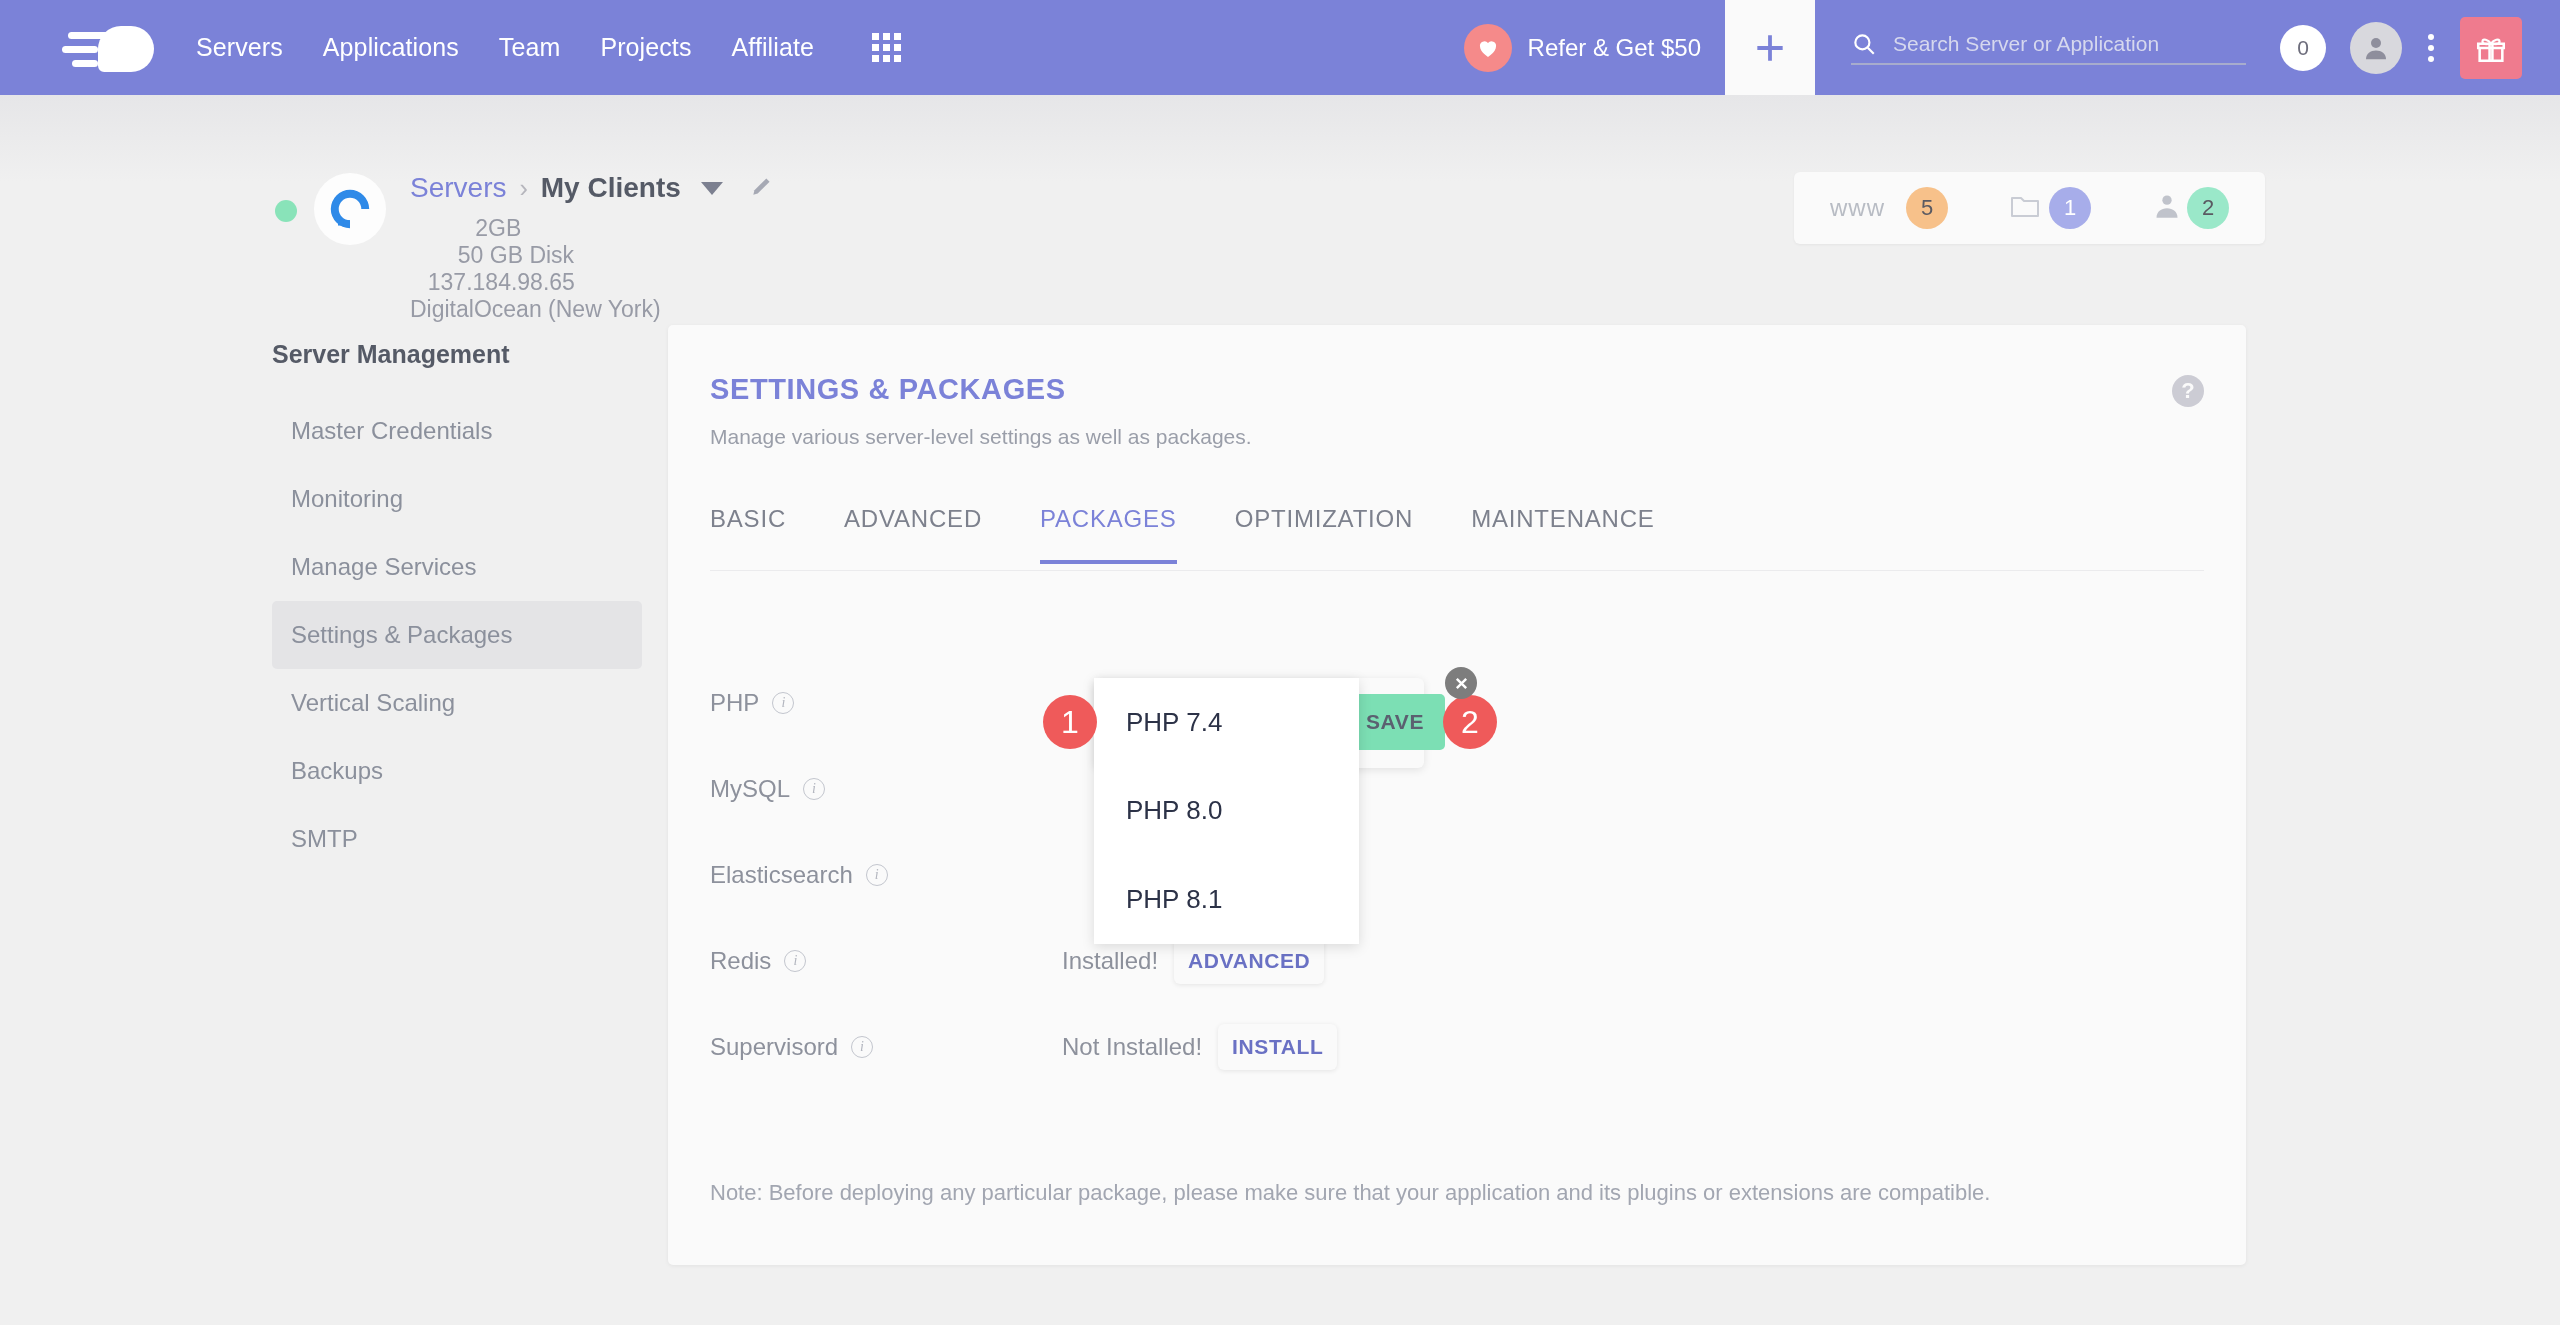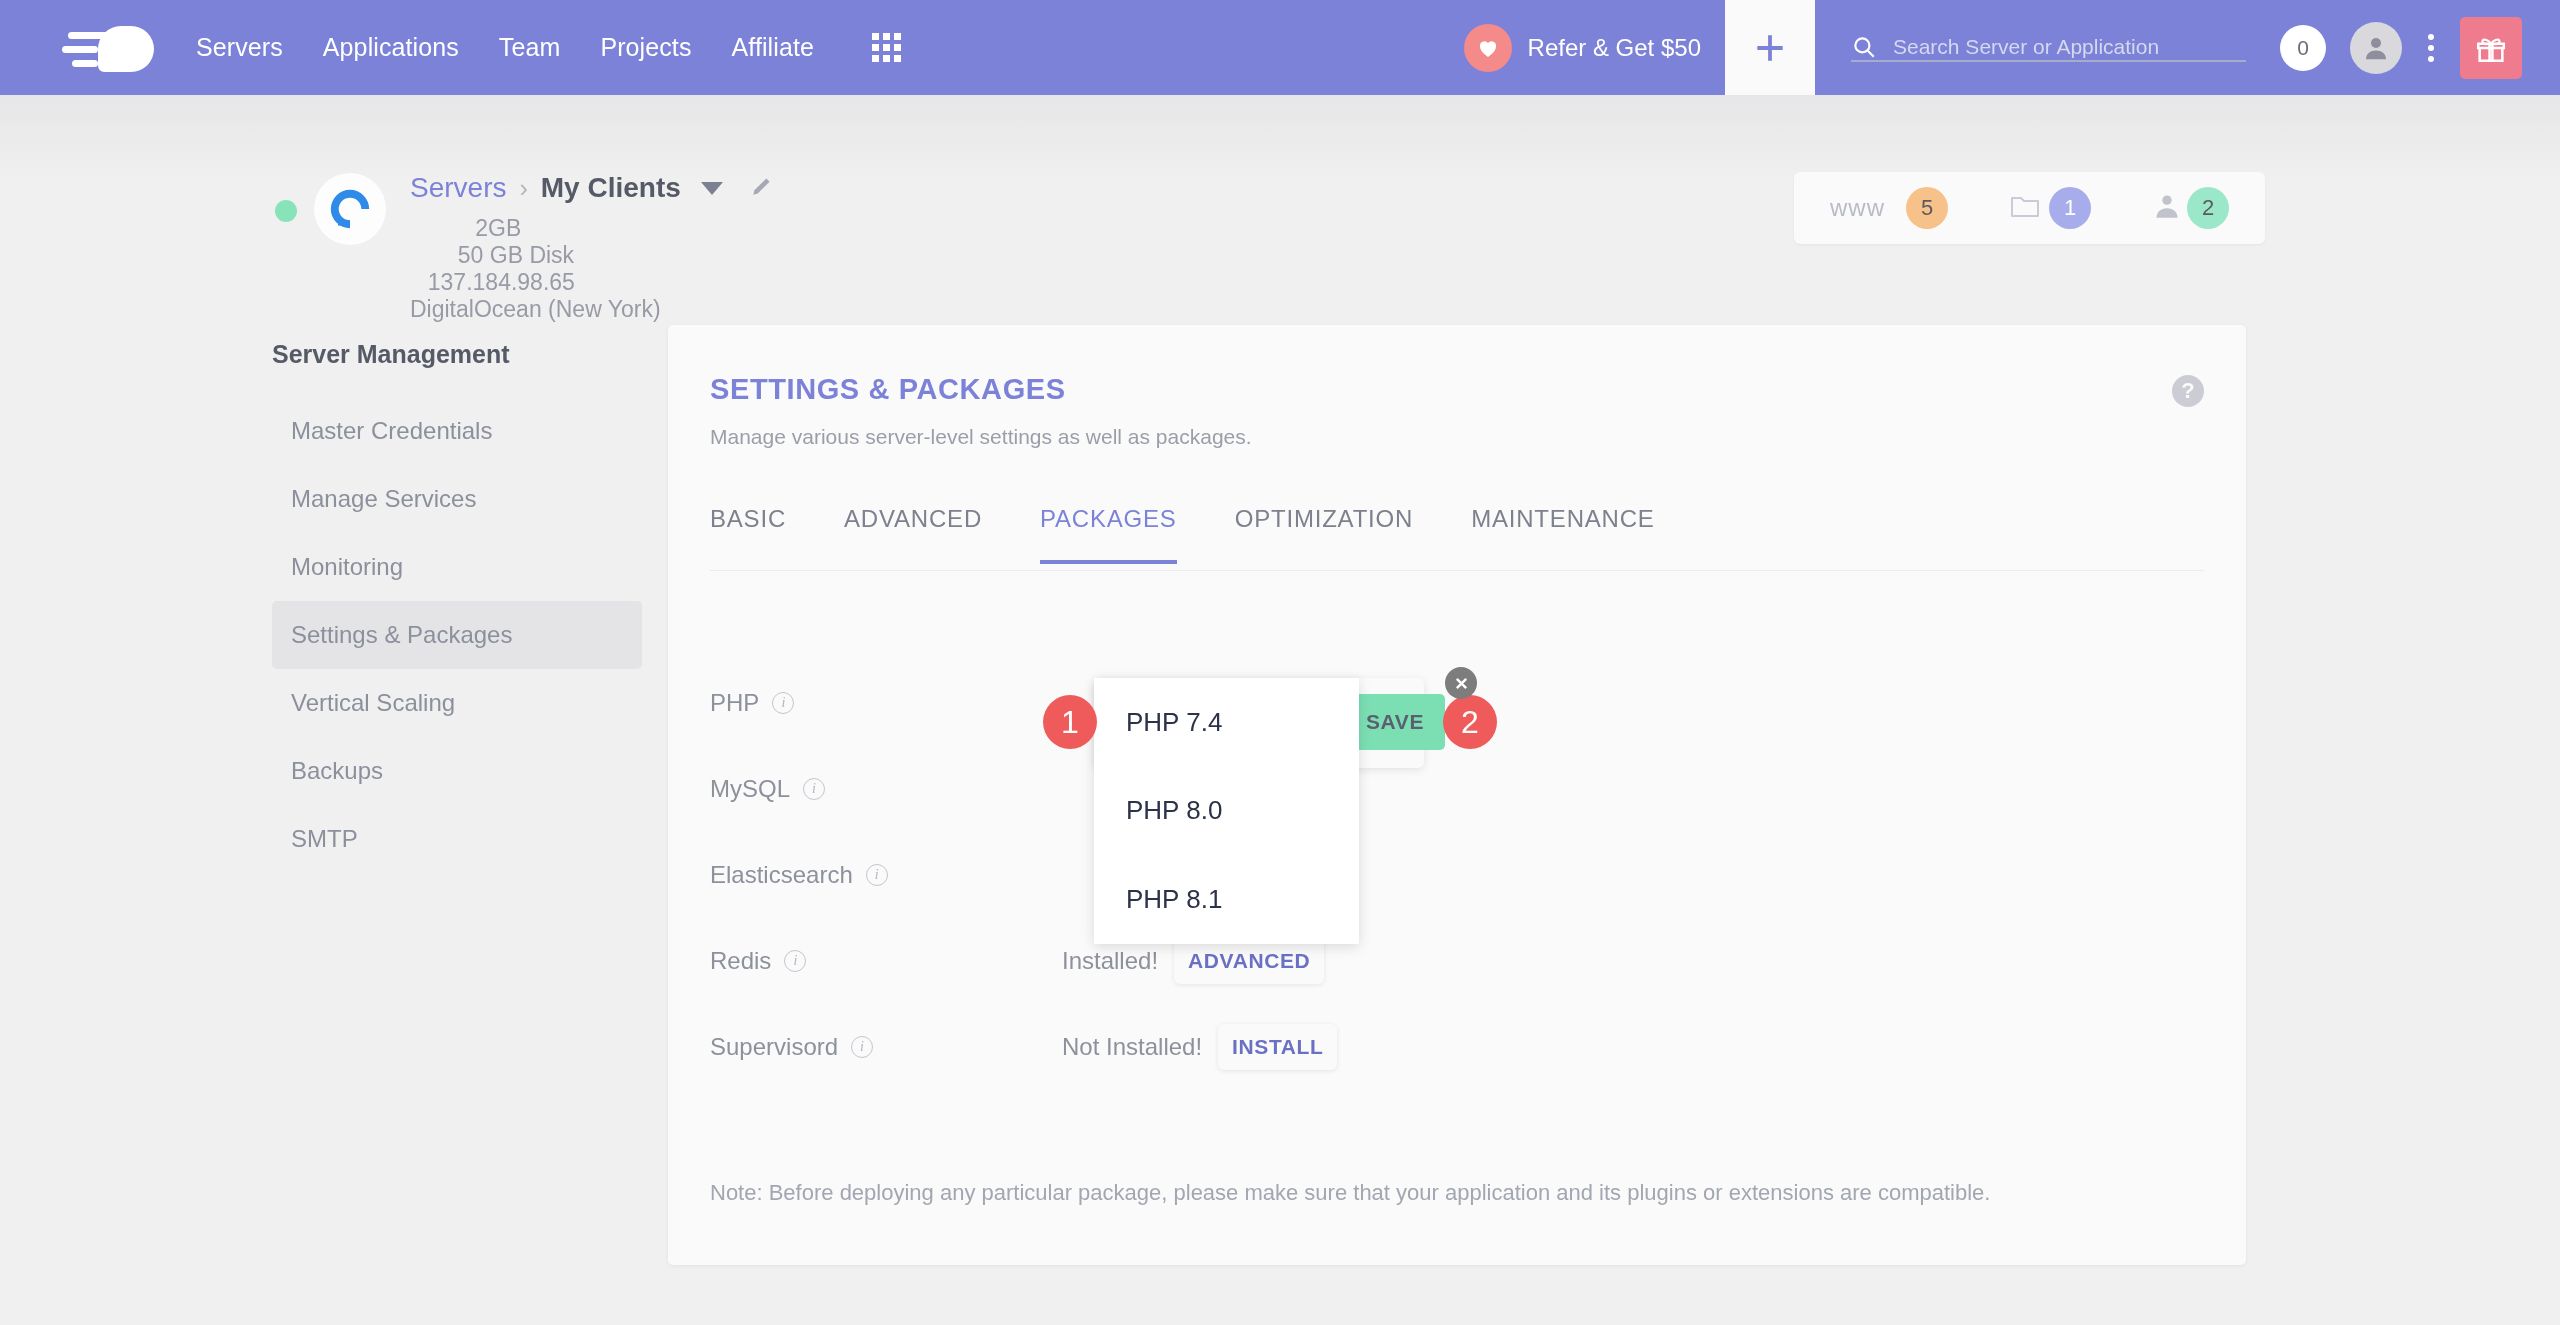--- a/index.html
+++ b/index.html
@@ -63,21 +63,21 @@
 
   .plus-box {
     width: 90px; height: 95px; background: #fafafa;
     display: flex; align-items: center; justify-content: center;
     cursor: pointer; flex: none;
   }
   .plus-box svg { width: 38px; height: 38px; }
 
   .search-wrap {
     display: flex; align-items: center; margin-left: 36px;
-    border-bottom: 2px solid #a7accd; width: 395px;
+    border-bottom: 2px solid #a7accd; padding-bottom: 6px; width: 395px;
   }
   .search-wrap svg { width: 26px; height: 26px; flex: none; }
   .search-input {
     background: transparent; border: none; outline: none;
     color: #fff; font-size: 21px; margin-left: 16px;
     width: 100%; font-family: "Liberation Sans", sans-serif;
   }
   .search-input::placeholder { color: #d6d8ee; }
 
   .count-badge {
@@ -414,22 +414,22 @@
           <path d="M3 22c0-5 4-8 9-8s9 3 9 8z"></path>
         </svg>
     </span>
     <span class="bubble bub-green">2</span>
   </div>
 </div>
 
 <div class="sidebar">
   <div class="sidebar-title">Server Management</div>
   <div class="side-item">Master Credentials</div>
+  <div class="side-item">Monitoring</div>
   <div class="side-item">Manage Services</div>
-  <div class="side-item">Monitoring</div>
   <div class="side-item active">Settings &amp; Packages</div>
   <div class="side-item">Vertical Scaling</div>
   <div class="side-item">Backups</div>
   <div class="side-item">SMTP</div>
 </div>
 
 <div class="card">
   <div class="card-title">SETTINGS &amp; PACKAGES</div>
   <div class="help-icon">?</div>
   <div class="card-sub">Manage various server-level settings as well as packages.</div>

